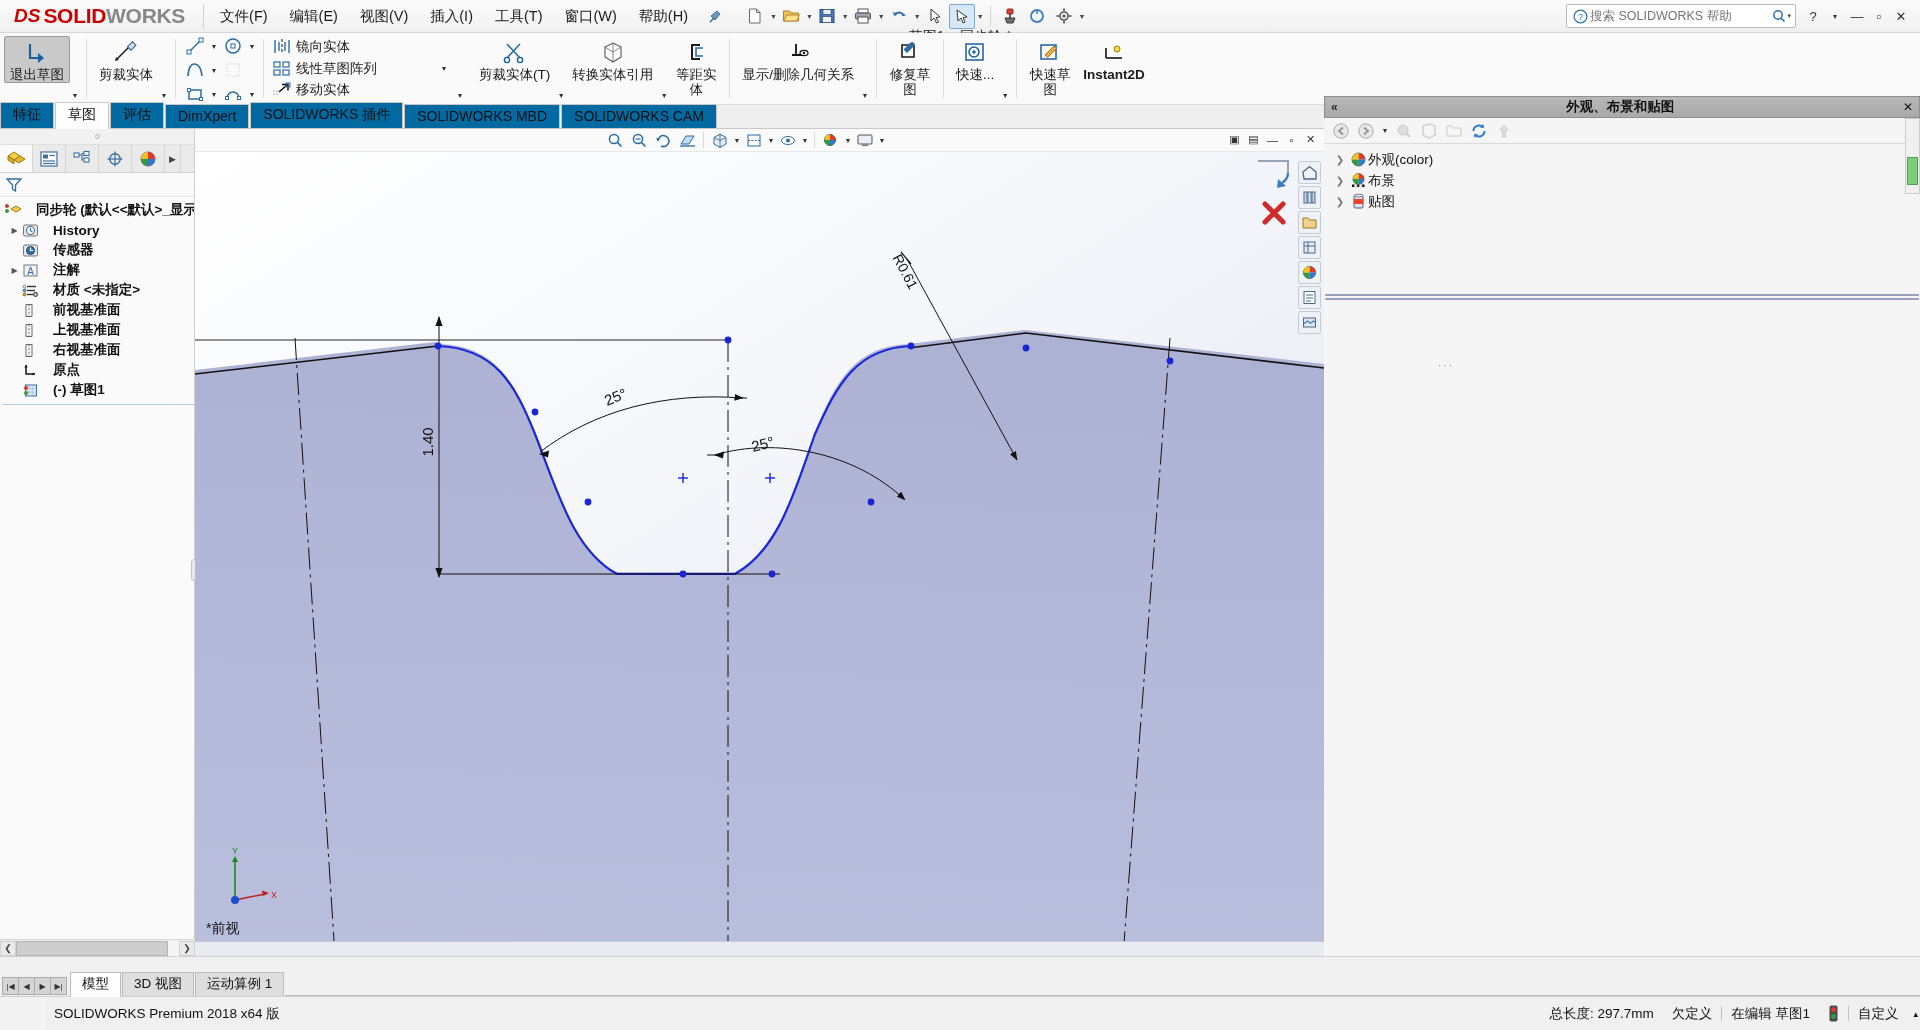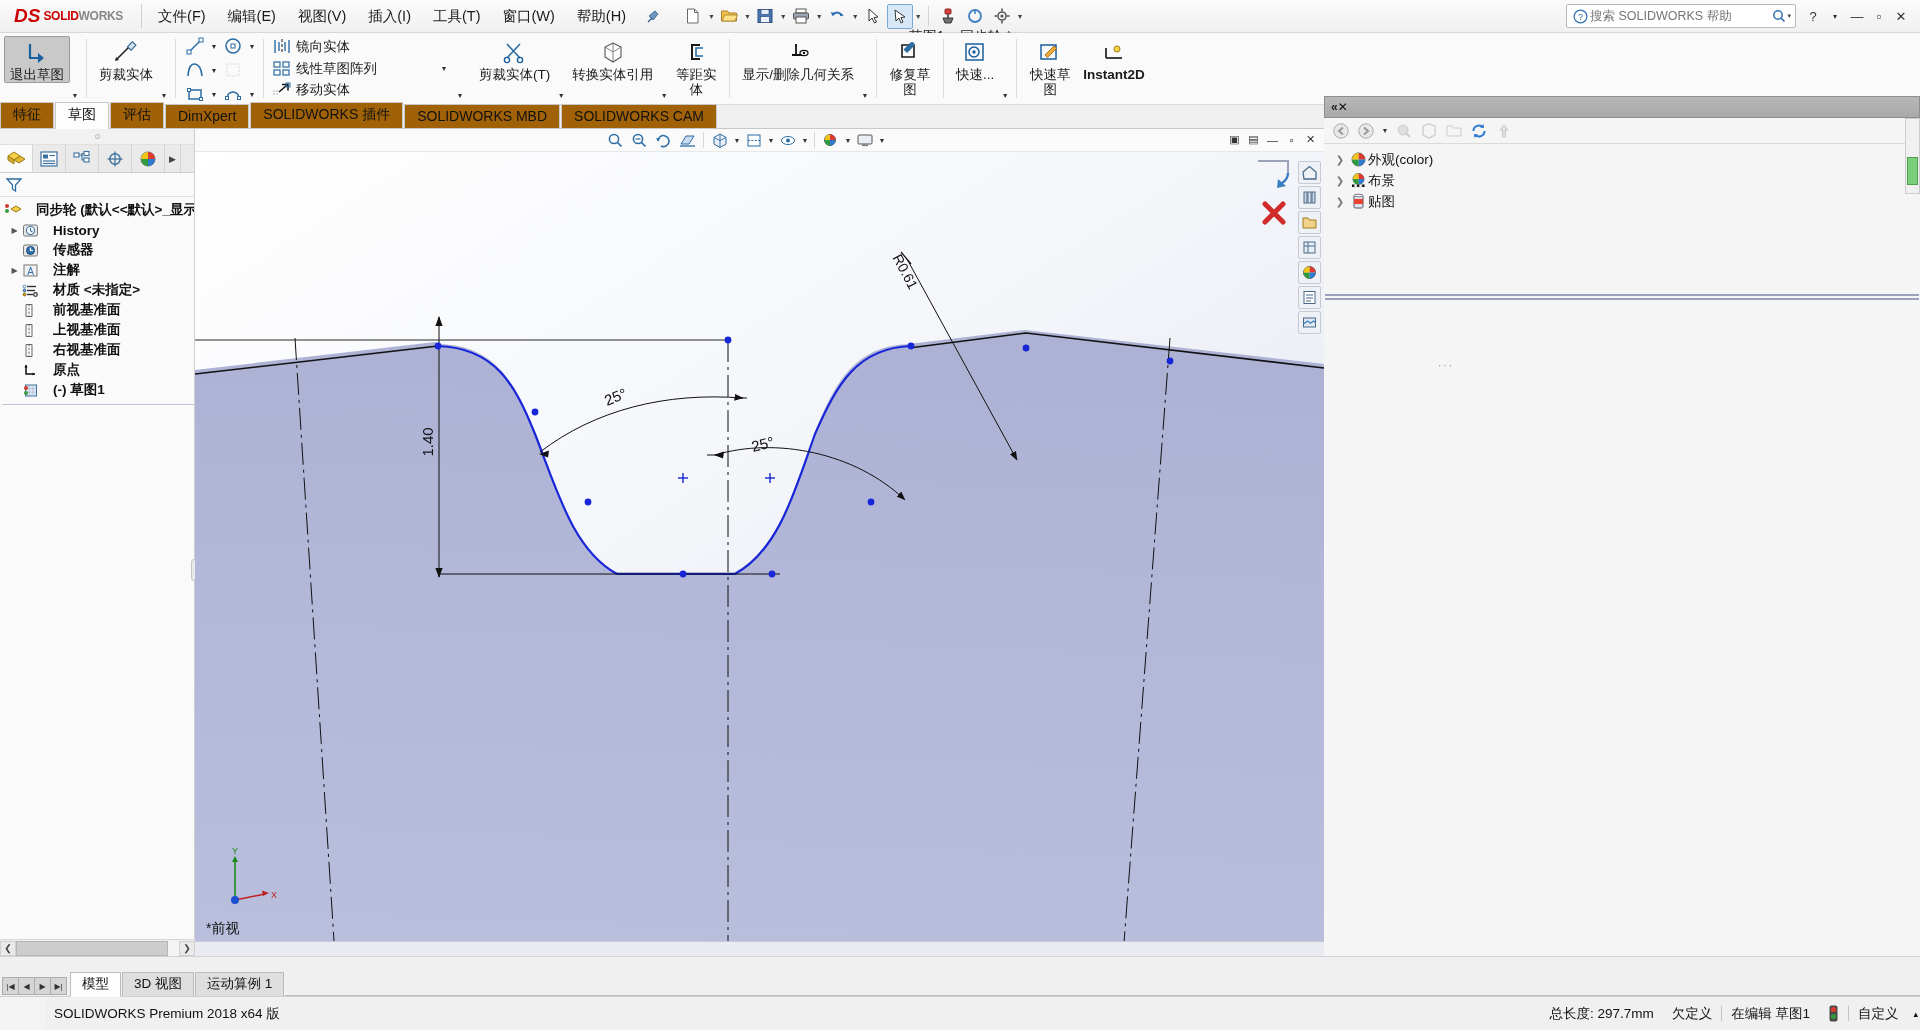--- a/index.html
+++ b/index.html
@@ -15,21 +15,21 @@
   #app { position: relative; width: 1920px; height: 1030px; background: #f3f3f3; }
 
   
   .titlebar {
     position: absolute; left:0; top:0; width:1920px; height:33px;
     background: linear-gradient(#fbfbfb, #f0f0f0);
     border-bottom: 1px solid #d7d7d7;
     display: flex; align-items: center;
   }
   .brand { display:flex; align-items:center; padding:0 12px 0 14px; height:33px; }
-  .brand-logo { font-weight: bold; font-size: 12px; color:#cc0000; letter-spacing:-0.3px; white-space:nowrap;}
+  .brand-logo { font-weight: bold; font-size: 21px; color:#cc0000; letter-spacing:-0.3px; white-space:nowrap;}
   .brand-logo .light { color:#888; font-weight:bold;}
   .brand-ds { font-style: italic; font-weight:bold; color:#cc0000; font-size:19px; margin-right:3px;}
   .menu-sep { width:1px; height:24px; background:#d0d0d0; margin:0 6px;}
   .menubar { display:flex; align-items:center; gap:2px; }
   .menuitem { padding:5px 10px; font-size:14.5px; color:#1a1a1a; cursor:default; white-space:nowrap;}
   .pin-icon { margin-left:10px; color:#4a6b8a; font-size:14px;}
 
   .tb-quick { display:flex; align-items:center; gap:1px; margin-left:20px;}
   .qbtn { width:26px;height:25px;display:flex;align-items:center;justify-content:center;border:1px solid transparent;border-radius:2px;position:relative;}
   .qbtn.sel { background:#d6e8f7; border:1px solid #7aa8d0;}
@@ -69,21 +69,21 @@
   .minigrid { display:grid; grid-template-columns:repeat(4, auto); grid-auto-rows:24px; align-items:center; column-gap:1px;}
   .mbtn{width:26px;height:24px;display:flex;align-items:center;justify-content:center;border:1px solid transparent;border-radius:2px;}
   .caret{font-size:7px;color:#333;width:10px;text-align:center;}
 
   .rrow { display:flex; align-items:center; gap:4px; height:24px;}
   .rrow .t { font-size:13.5px; color:#1a1a1a; white-space:nowrap;}
   .rstack { display:flex; flex-direction:column; justify-content:center; padding:2px 2px;}
 
   
   .cmdtabs { position:absolute; left:0; top:105px; width:1920px; height:24px; background:#efefef; display:flex; align-items:flex-end; border-bottom:1px solid #c8c8c8;}
-  .ctab { padding:3px 12px 4px; font-size:14px; color:#111; border:1px solid #c8c8c8; border-bottom:none; background:#a16207; margin-right:1px; cursor:default; white-space:nowrap;}
+  .ctab { padding:3px 12px 4px; font-size:14px; color:#111; border:1px solid #c8c8c8; border-bottom:none; background:#0369a1; margin-right:1px; cursor:default; white-space:nowrap;}
   .ctab.sel { background:#fdfdfd; border-bottom:1px solid #fdfdfd; position:relative; top:1px;}
 
   
   .leftpanel { position:absolute; left:0; top:129px; width:195px; height:827px; background:#fafafa; border-right:1px solid #cfcfcf;}
   .lp-grip { height:16px; display:flex; align-items:center; justify-content:center; background:#f1f1f1; border-bottom:1px solid #e0e0e0;}
   .lp-grip .dot{ width:5px;height:5px;border-radius:50%;border:1px solid #b6b6b6;}
   .lp-tabs { height:28px; display:flex; align-items:stretch; background:#eaeaea; border-bottom:1px solid #cfcfcf;}
   .lptab{width:33px;display:flex;align-items:center;justify-content:center;border-right:1px solid #d4d4d4;}
   .lptab.sel{background:#fafafa;border-bottom:1px solid #fafafa;}
   .lp-filter{height:24px;display:flex;align-items:center;padding:2px 5px;background:#fafafa;border-bottom:1px solid #e2e2e2;}
@@ -1007,20 +1007,21 @@
           </svg>
         </div>
     </div>
 
     <div class="gfx-hscroll"></div>
   </div>
 
   <div class="taskpane">
     <div class="tp-header">
       <span class="tp-chev">«</span>
+      <span class="tp-title">外观、布景和贴图</span>
       <span class="tp-pin">✕</span>
     </div>
 
     <div class="tp-toolbar">
       <div class="tpb">
           <svg width="18" height="18" viewBox="0 0 18 18">
             <circle cx="9" cy="9" r="7.2" fill="#e8e8e8" stroke="#aaa"></circle>
             <path d="M11 5.5 L7 9 L11 12.5" fill="none" stroke="#999" stroke-width="2"></path>
           </svg>
         </div>

